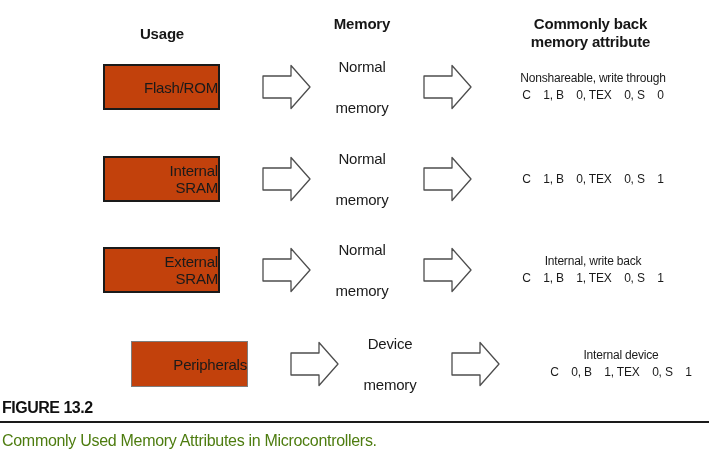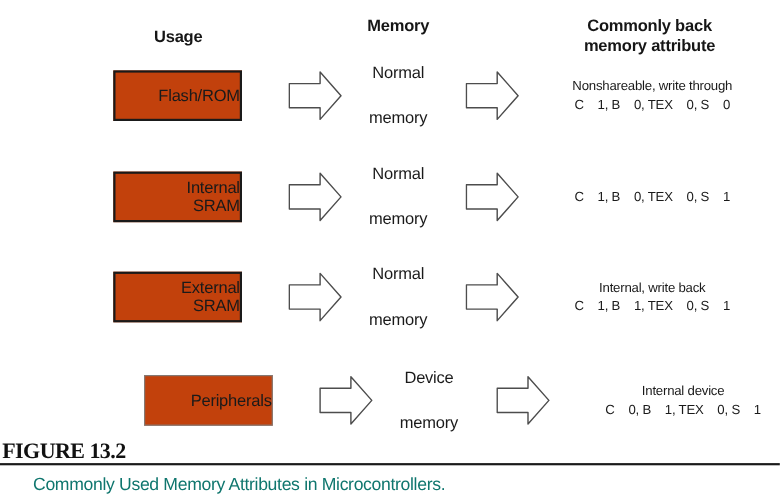--- a/index.html
+++ b/index.html
@@ -80,39 +80,37 @@
     white-space: pre;
     letter-spacing: -0.2px;
   }
 
   .line:empty { display: none; }
 
   
   #figure-label {
     position: absolute;
     left: 2px; top: 399px;
-    font-size: 20px;
+    font-size: 16px;
     font-weight: bold;
     letter-spacing: -0.5px;
     color: #111111;
-    font-family: Liberation Serif, serif;
   }
   #figure-rule {
     position: absolute;
     left: 0; top: 421px;
     width: 709px; height: 2px;
     background: #1a1a1a;
   }
   #figure-caption {
     position: absolute;
     left: 2px; top: 432px;
     font-size: 16px;
     letter-spacing: -0.3px;
-    color: #0f766e;
-    margin-left: 28px;
+    color: #4d7c0f;
   }
 </style>
 </head>
 <body>
 
 <div id="canvas">
 
   <div class="hdr" id="hdr-usage">
     <span class="line">Usage</span>
   </div>

